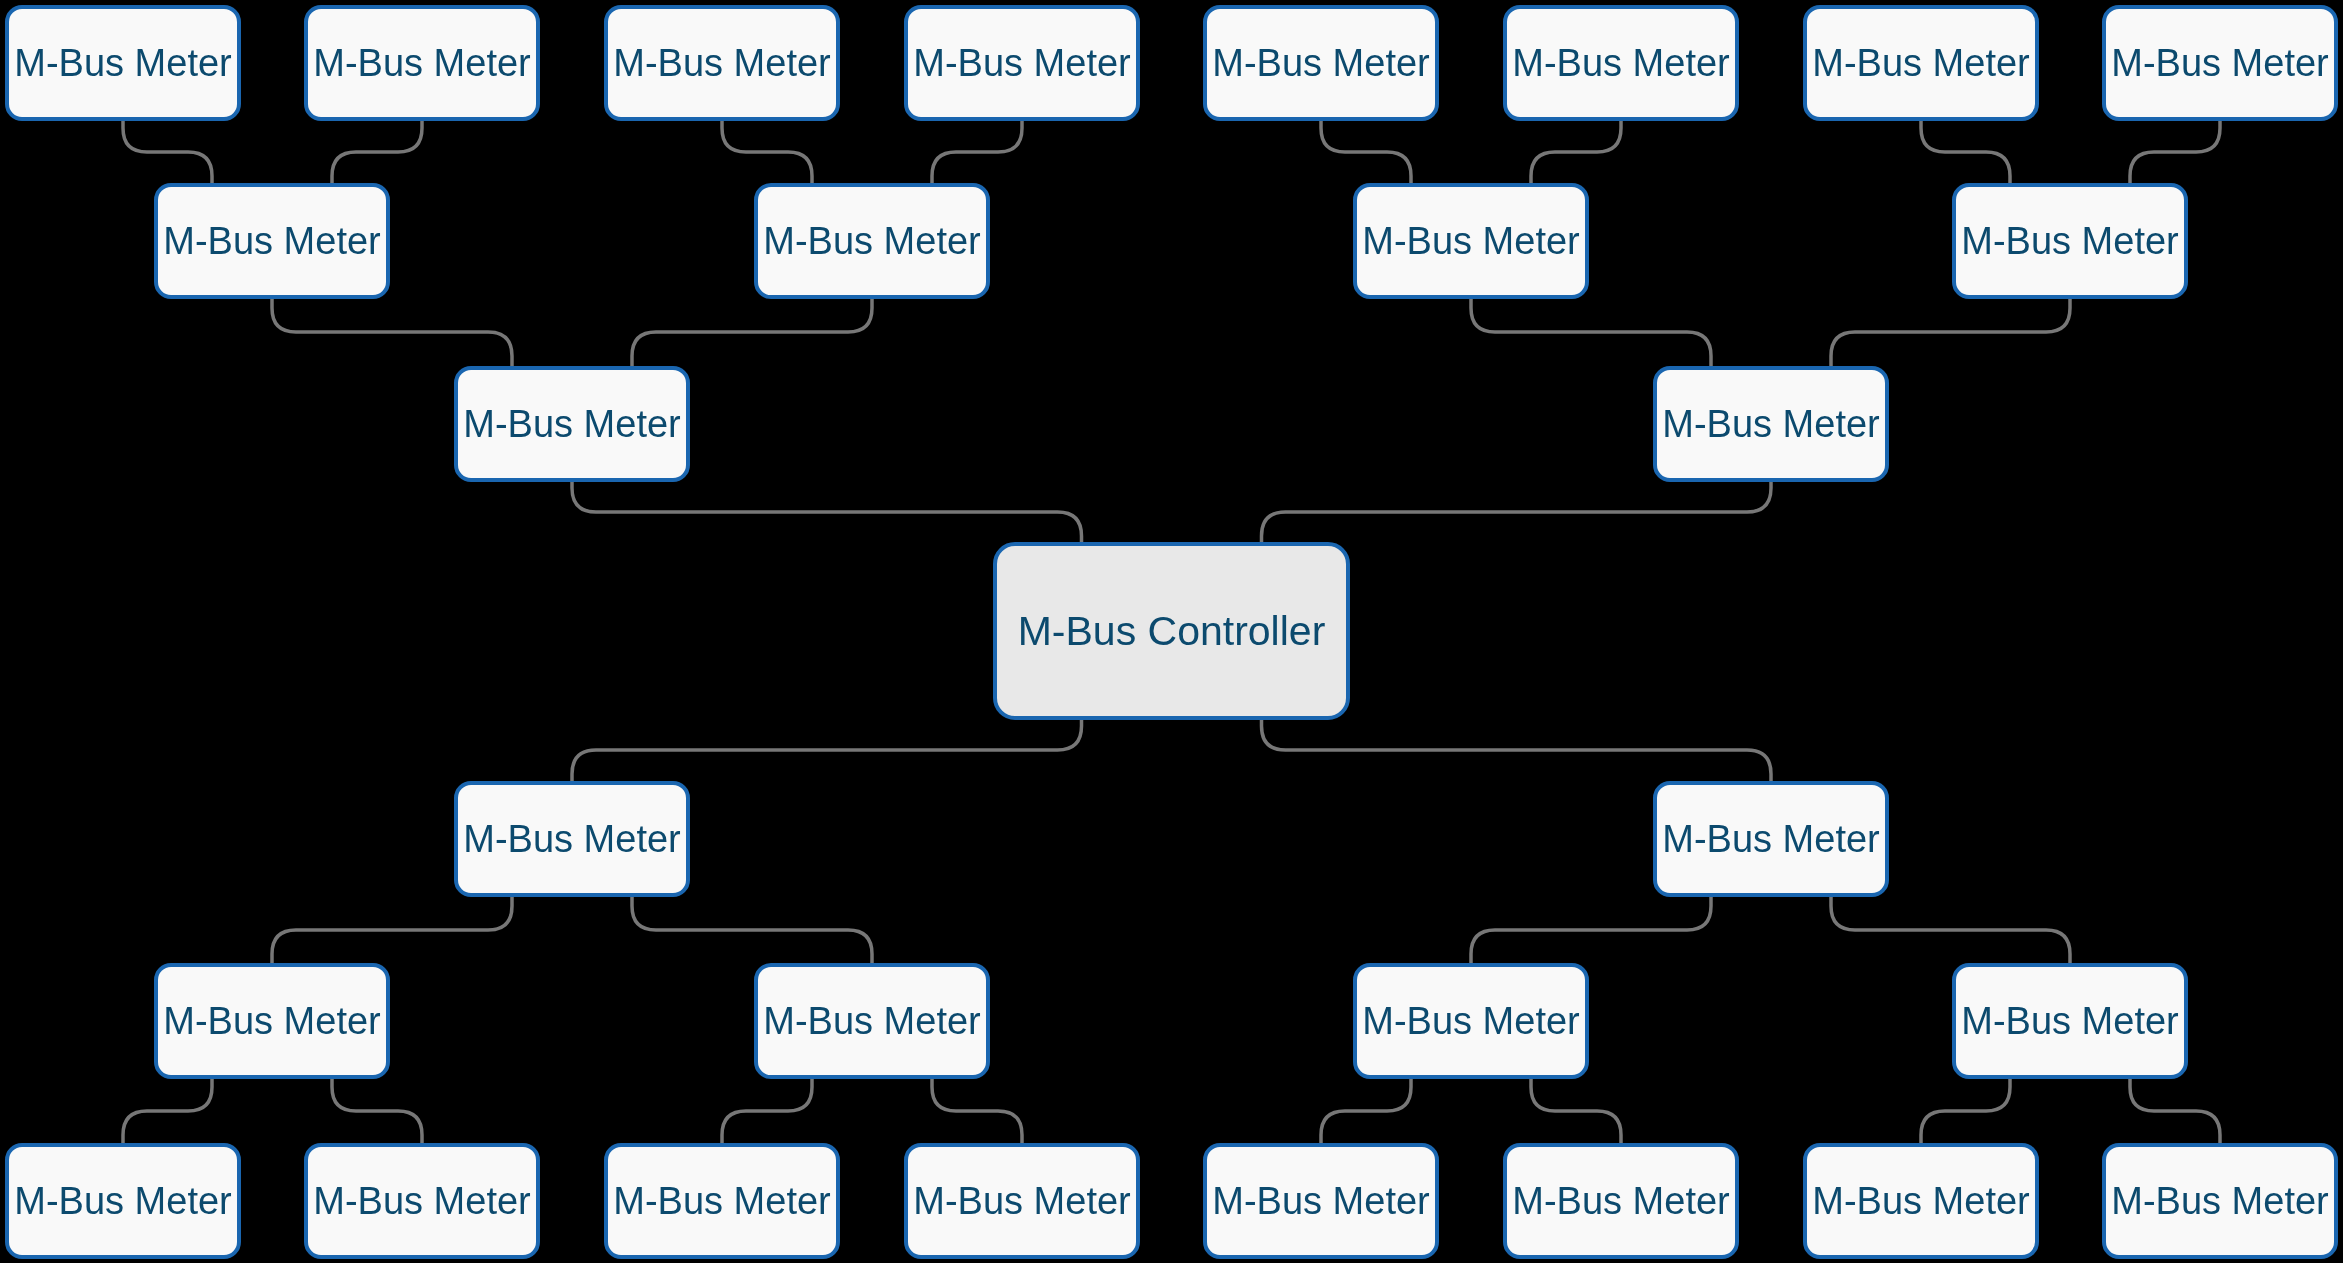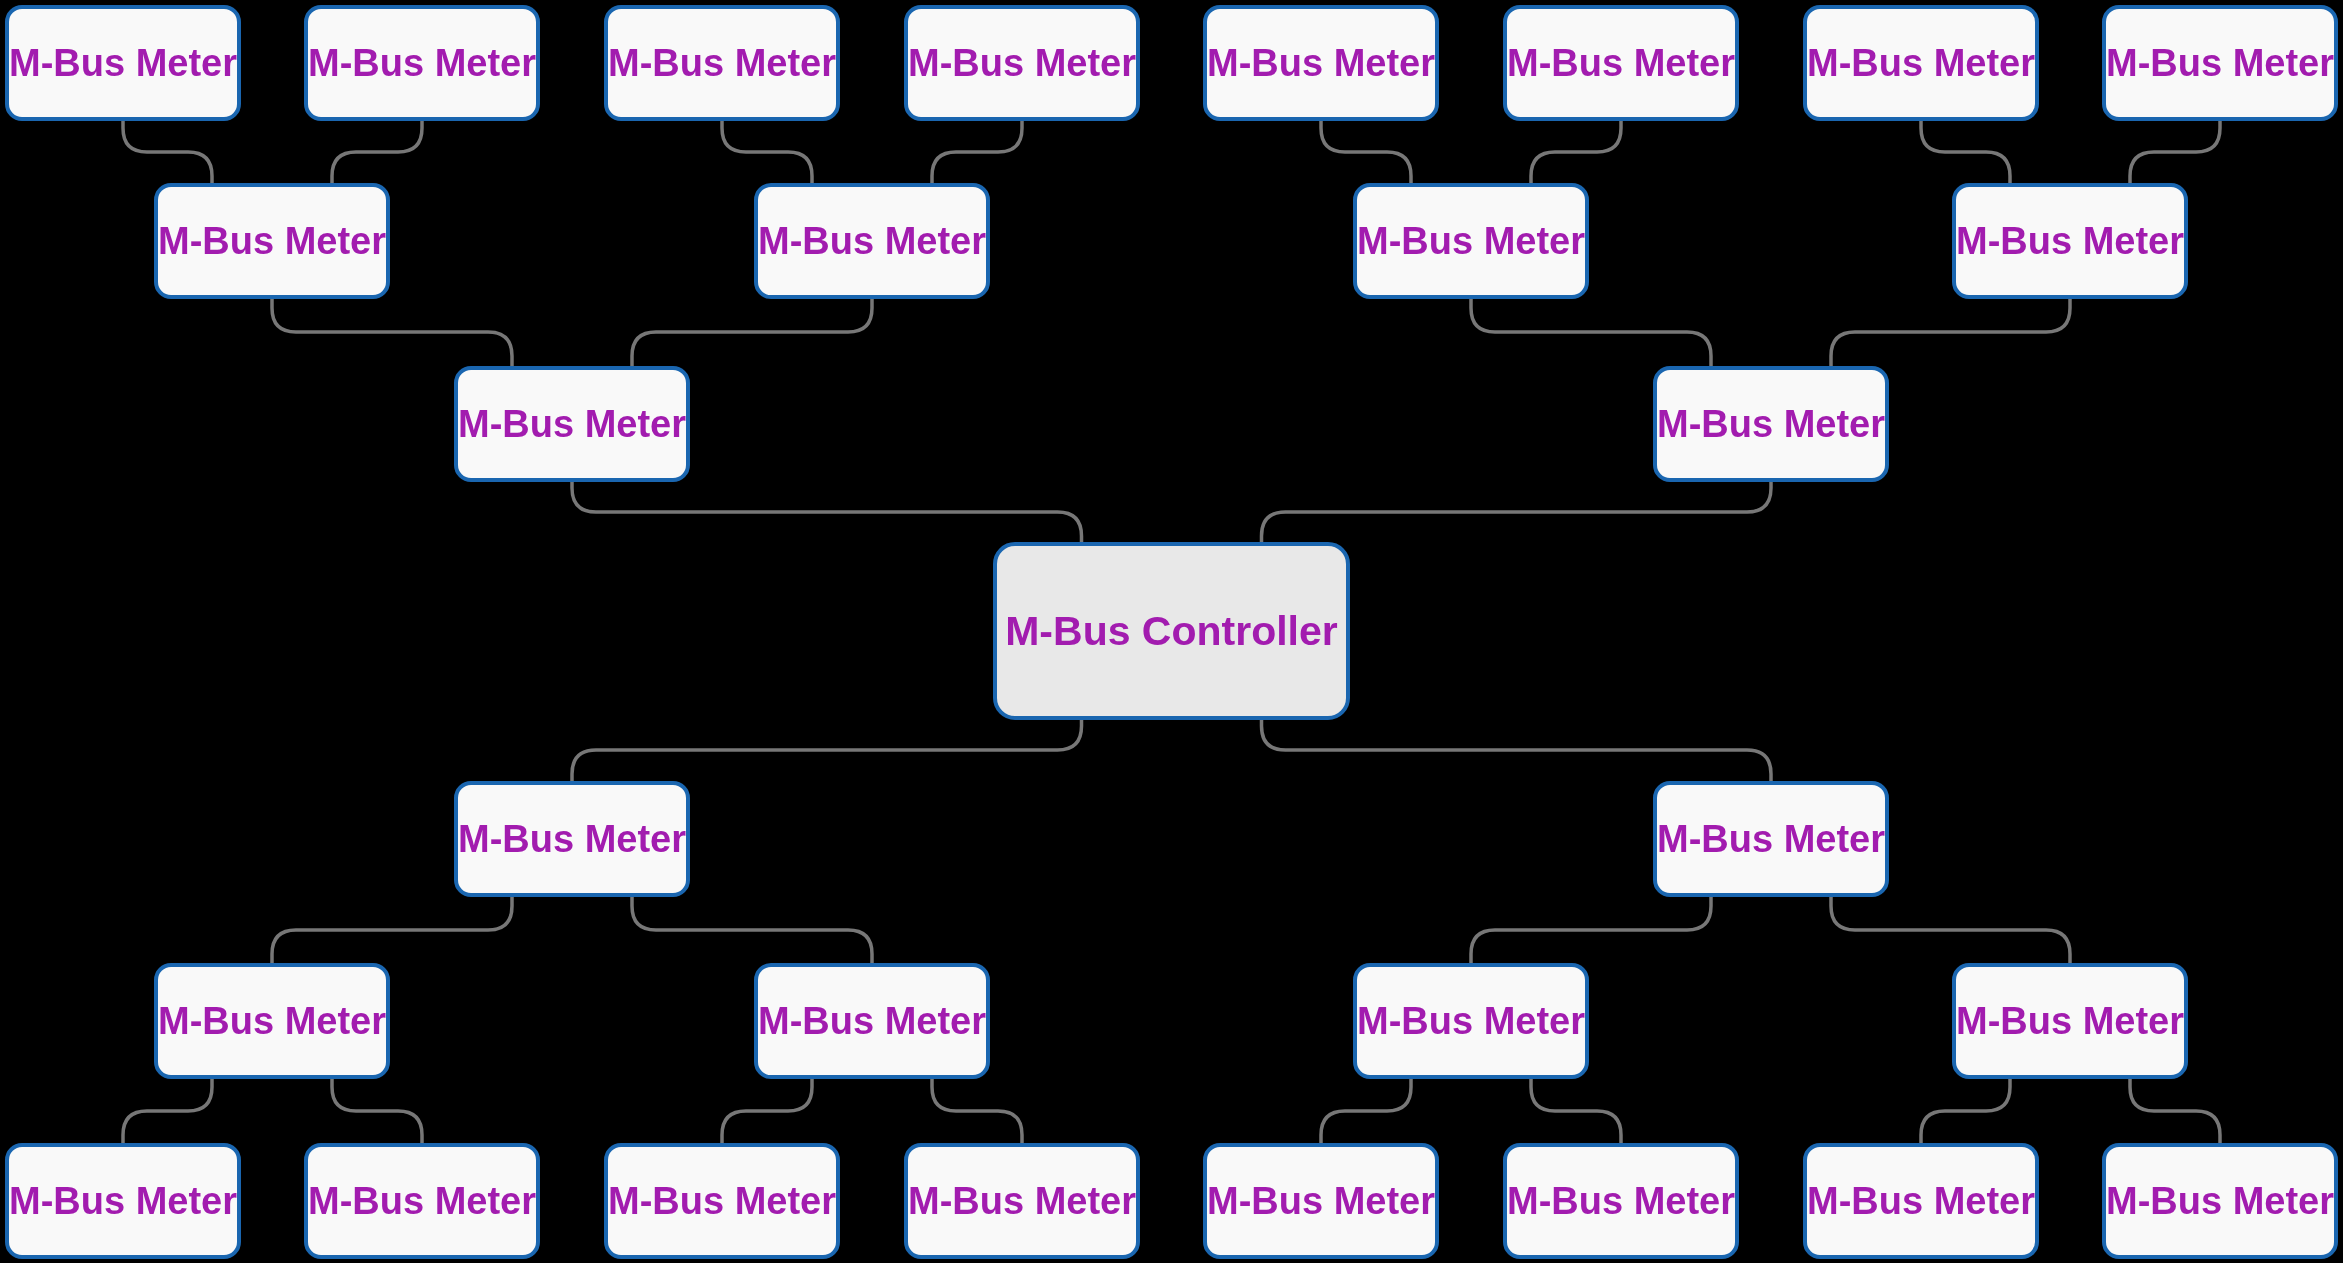--- a/index.html
+++ b/index.html
@@ -22,22 +22,22 @@
     width:236px;height:116px;
     border-radius:17px;
     background:#f9f9f9;
   }
   .controller{
     width:357px;height:178px;
     border-radius:22px;
     background:#e8e8e8;
   }
   .label{
-    font-weight:700;
-    color:#a21caf;
+    font-weight:400;
+    color:#0c4a6e;
     font-size:38px;
     white-space:nowrap;
     line-height:1;
   }
   .controller .label{font-size:41px;}
 </style>
 </head>
 <body>
 
 <div class="canvas">

